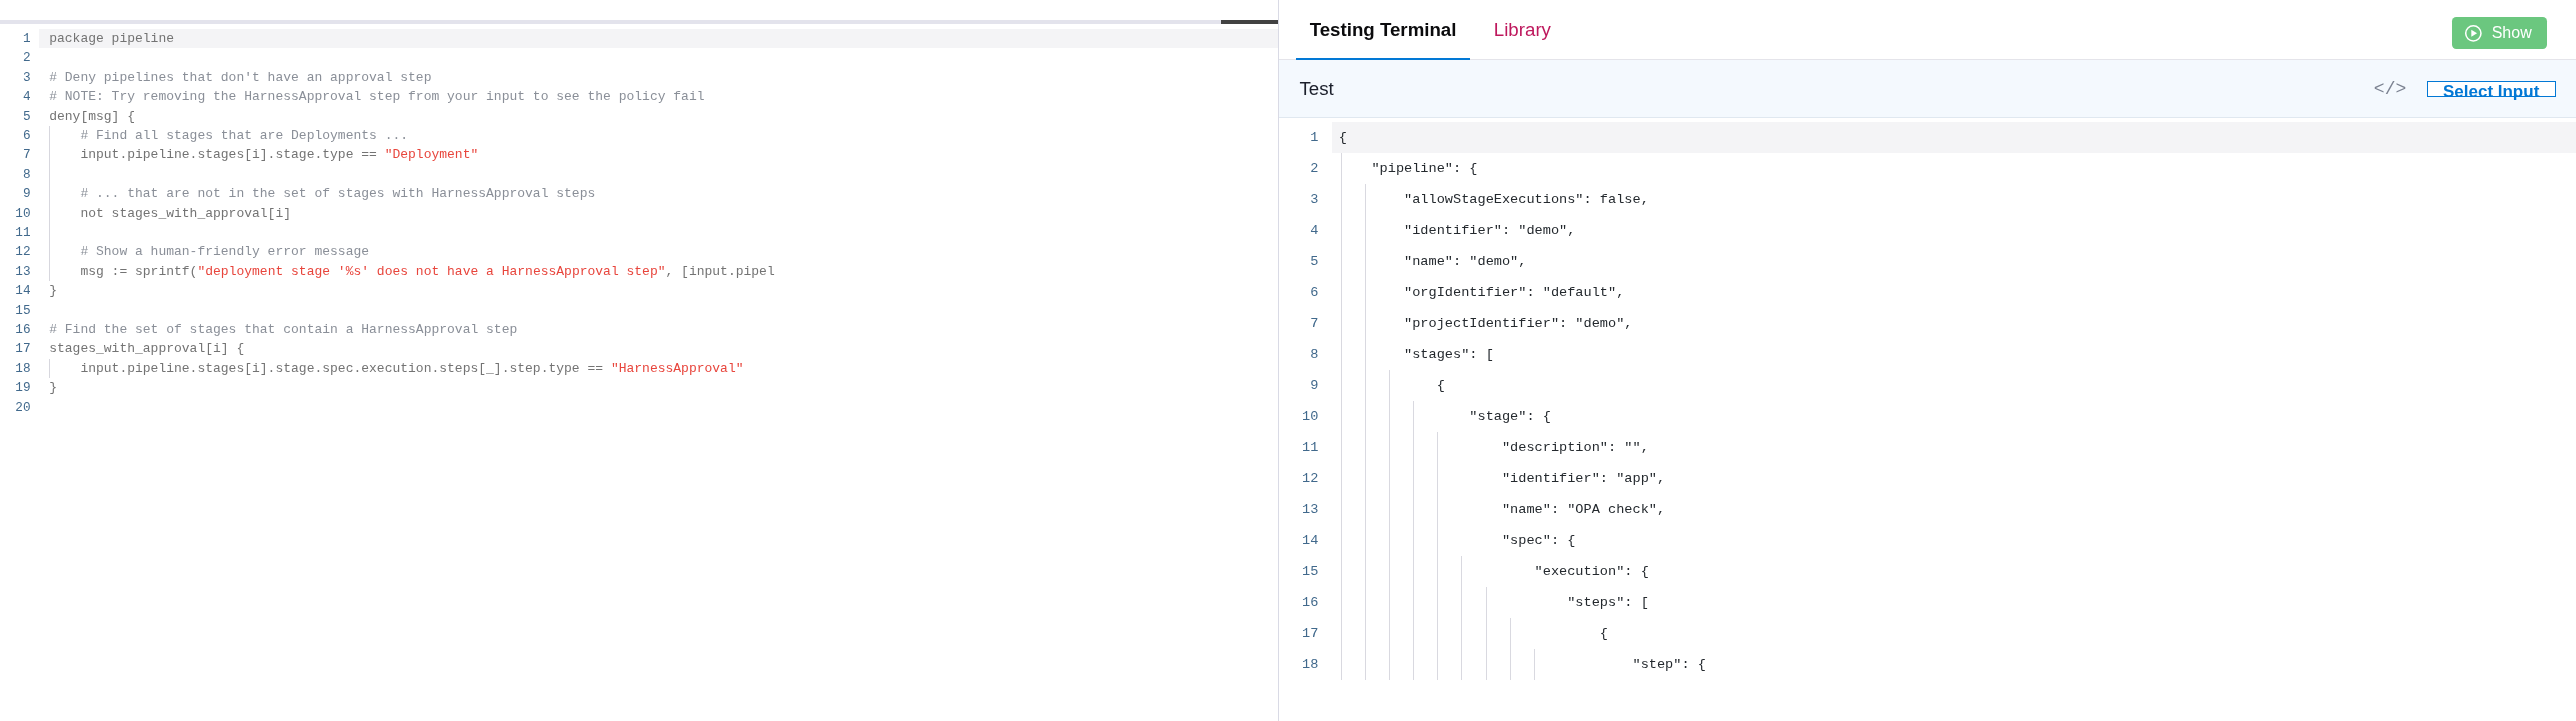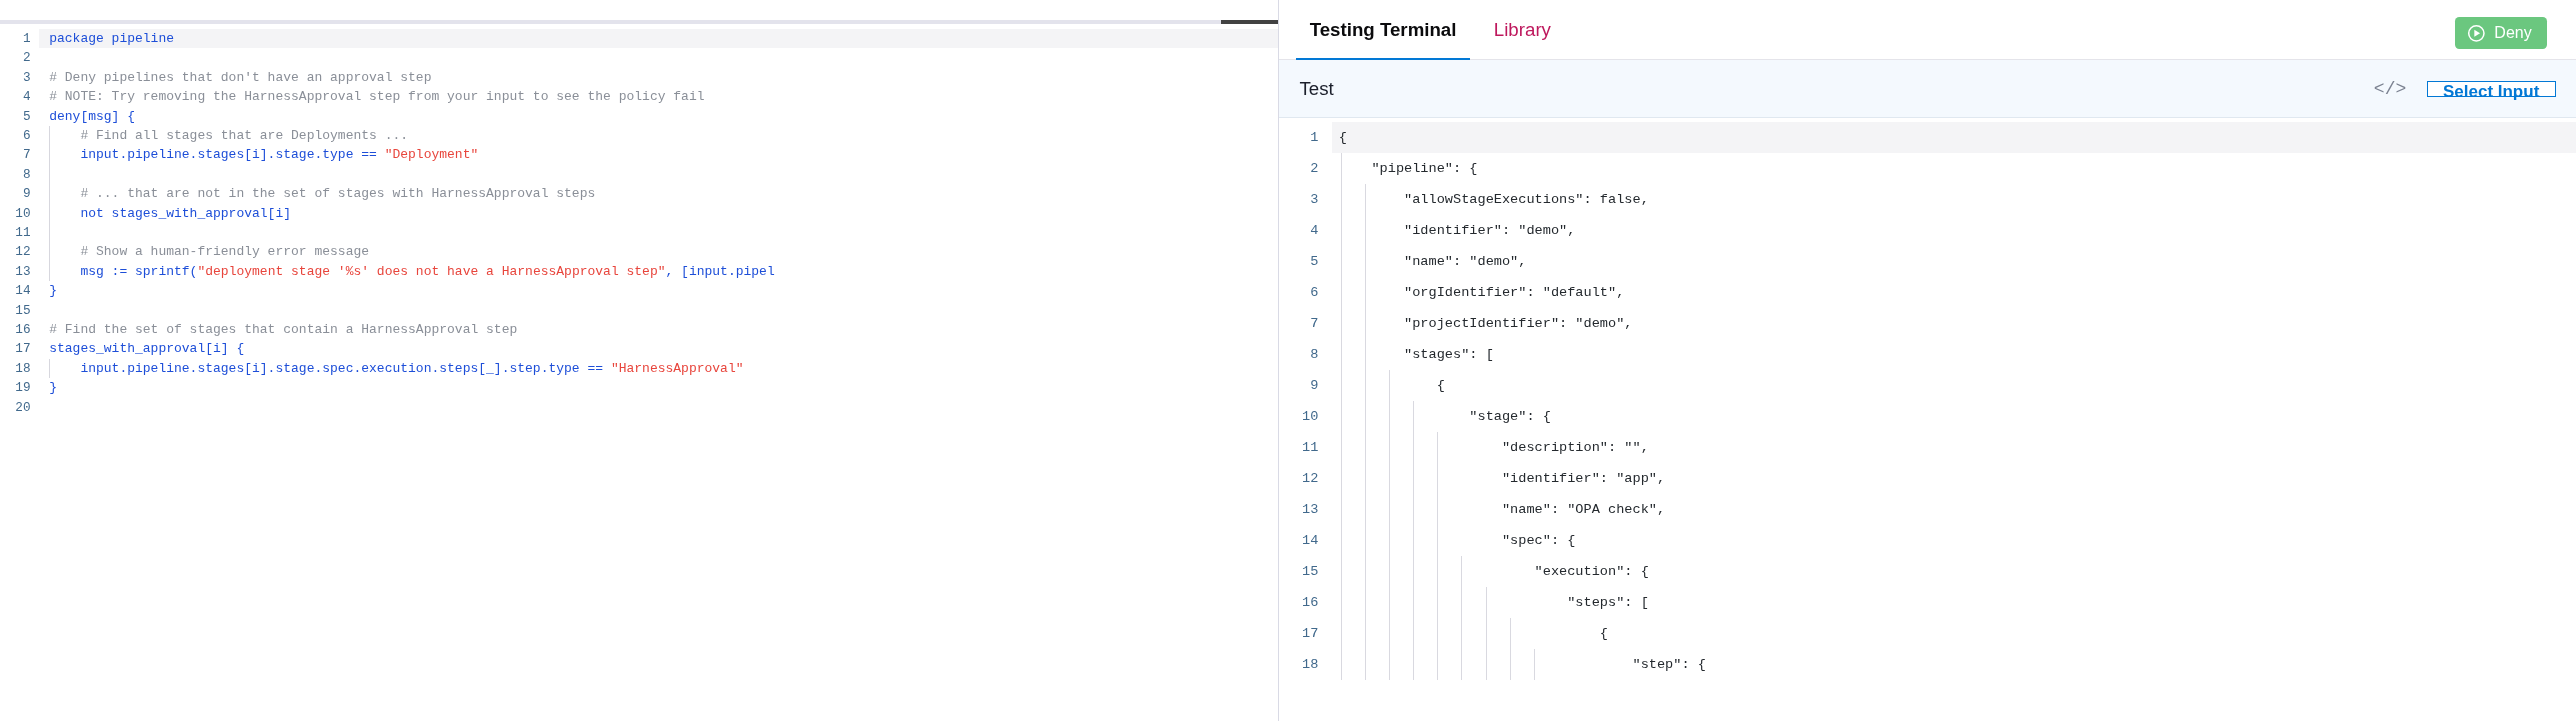--- a/index.html
+++ b/index.html
@@ -57,21 +57,21 @@
     user-select: none;
   }
   .code-text-wrap {
     flex: 1; height: 19.4px; display: flex; align-items: center;
     padding-left: 10.2px;
     position: relative;
   }
   .code-text { color: #24292e; }
   .tok-comment { color: #8a8f98; }
   .tok-string  { color: #e8453c; }
-  .tok-plain   { color: #1d4ed8; }
+  .tok-plain   { color: #737373; }
   .indent-guide {
     position: absolute;
     left: 10.2px; top: 0; bottom: 0;
     width: 0.8px; background: #d7d7de;
   }
 
   
   .right-pane {
     position: relative;
     width: 1297px;
@@ -212,21 +212,21 @@
         <span>Library</span>
       </div>
 
       <button class="test-btn">
         <span>
           <svg width="18.7" height="18.7" viewBox="0 0 22 22" aria-hidden="true">
             <circle cx="11" cy="11" r="9" fill="none" stroke="#ffffff" stroke-width="1.8"></circle>
             <polygon points="8.6,6.9 15.4,11 8.6,15.1" fill="#ffffff"></polygon>
           </svg>
         </span>
-        <span>Deny</span>
+        <span>Show</span>
       </button>
     </div>
 
     <div class="input-bar">
       <div class="input-bar-title">Test</div>
       <div class="input-bar-right">
         <span class="code-toggle-icon">&lt;/&gt;</span>
         <button class="select-input-btn">Select Input</button>
       </div>
     </div>

